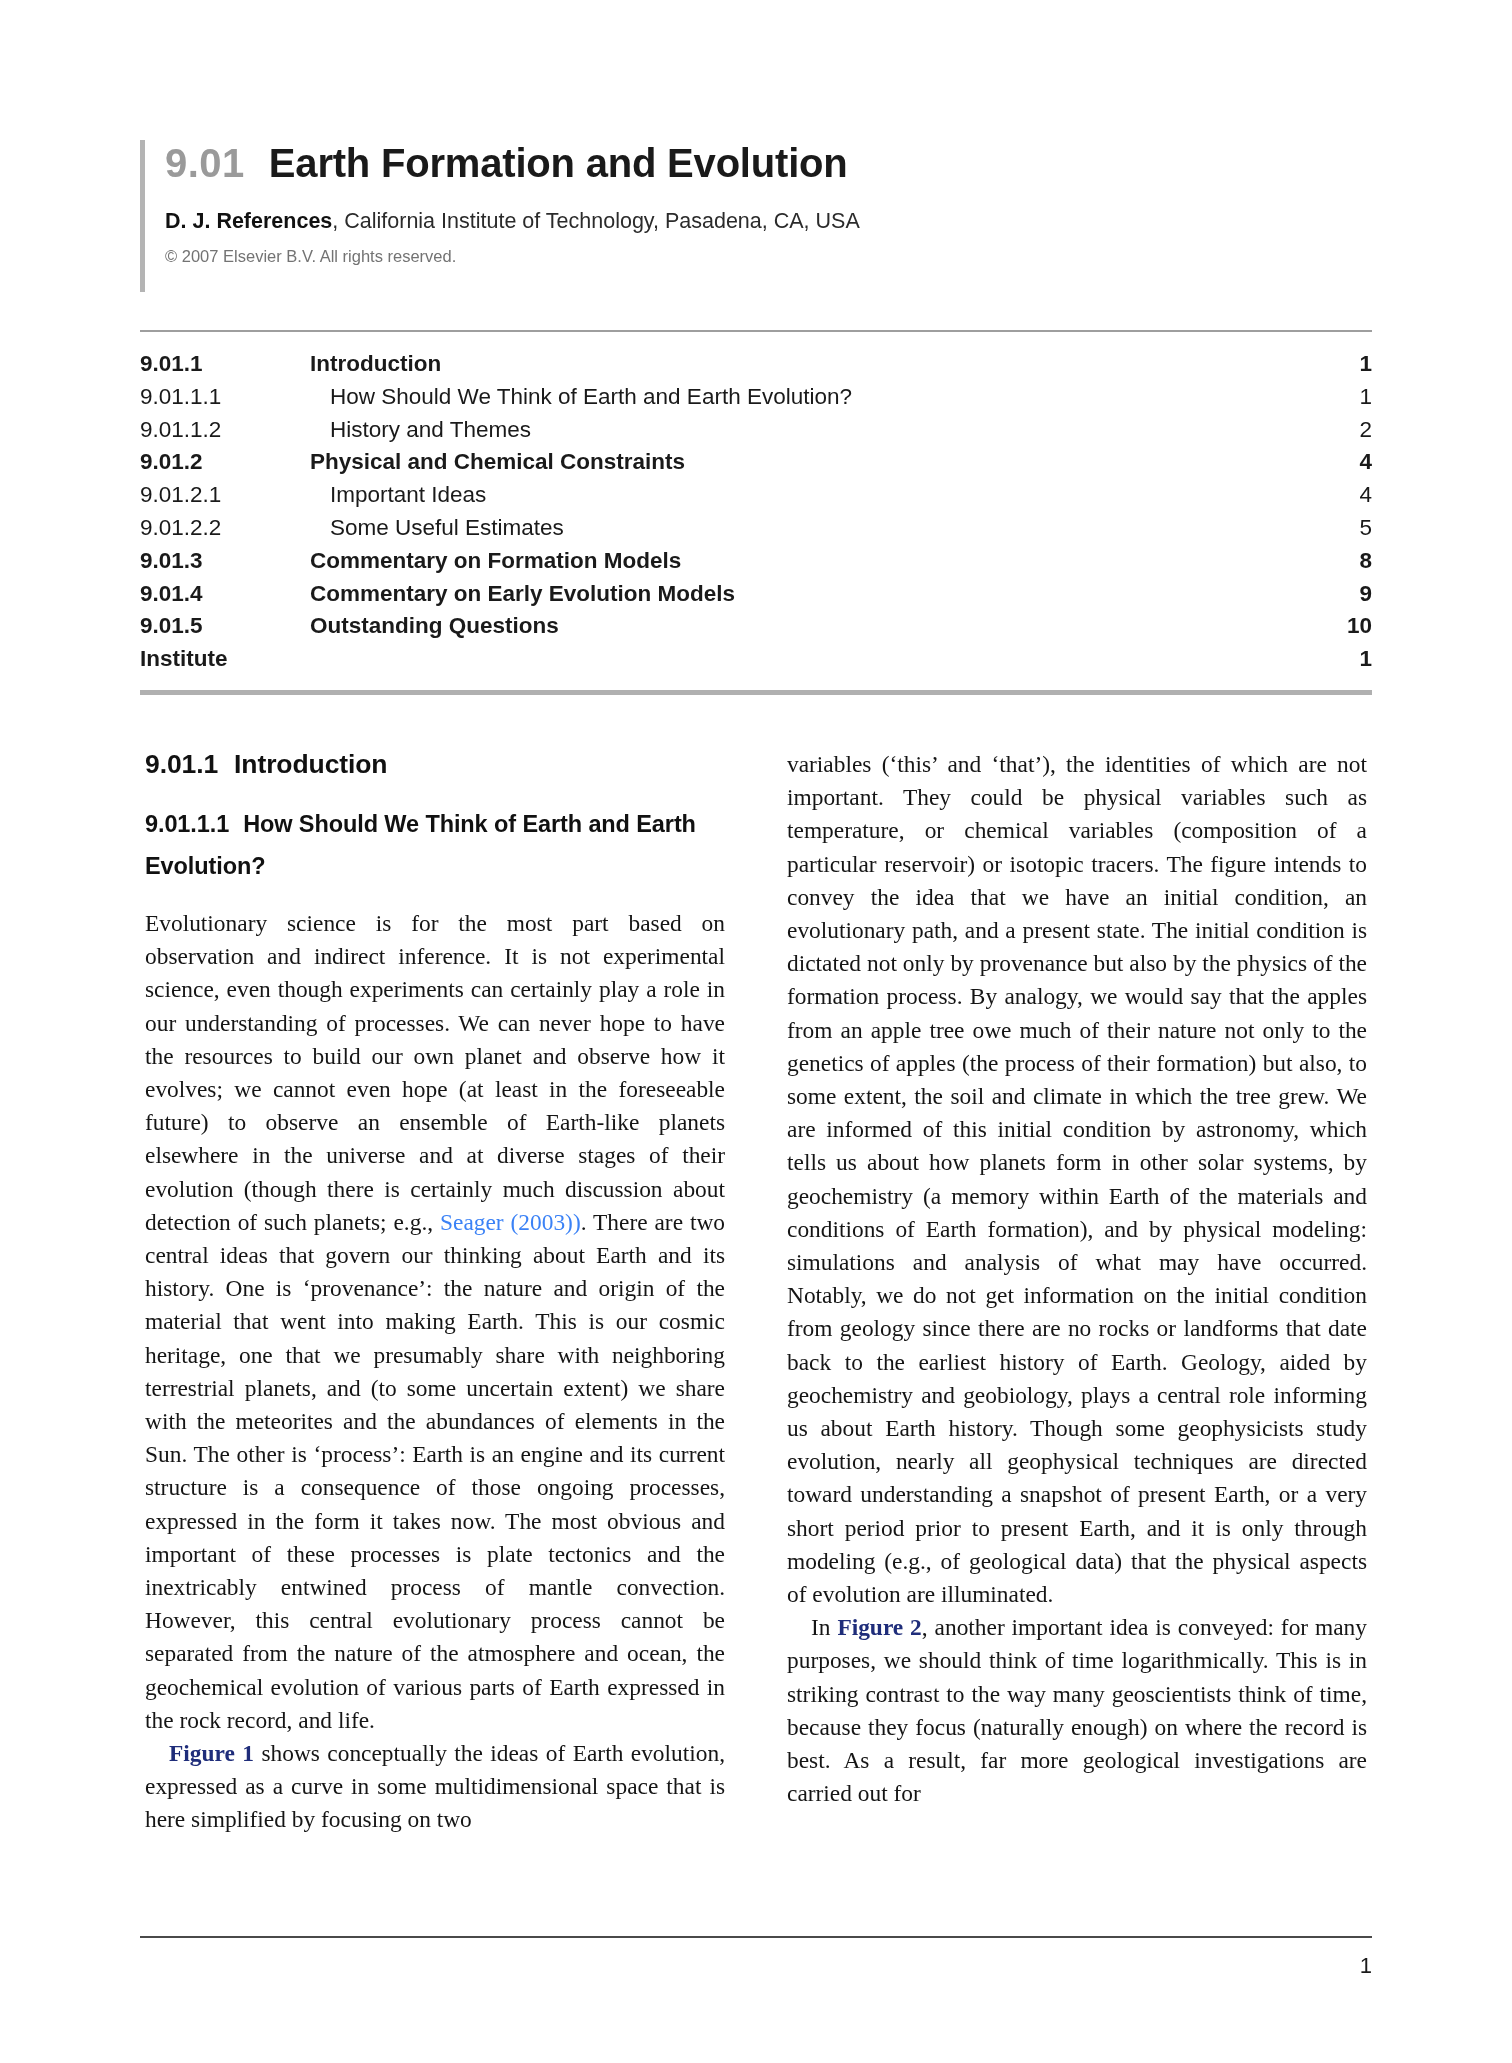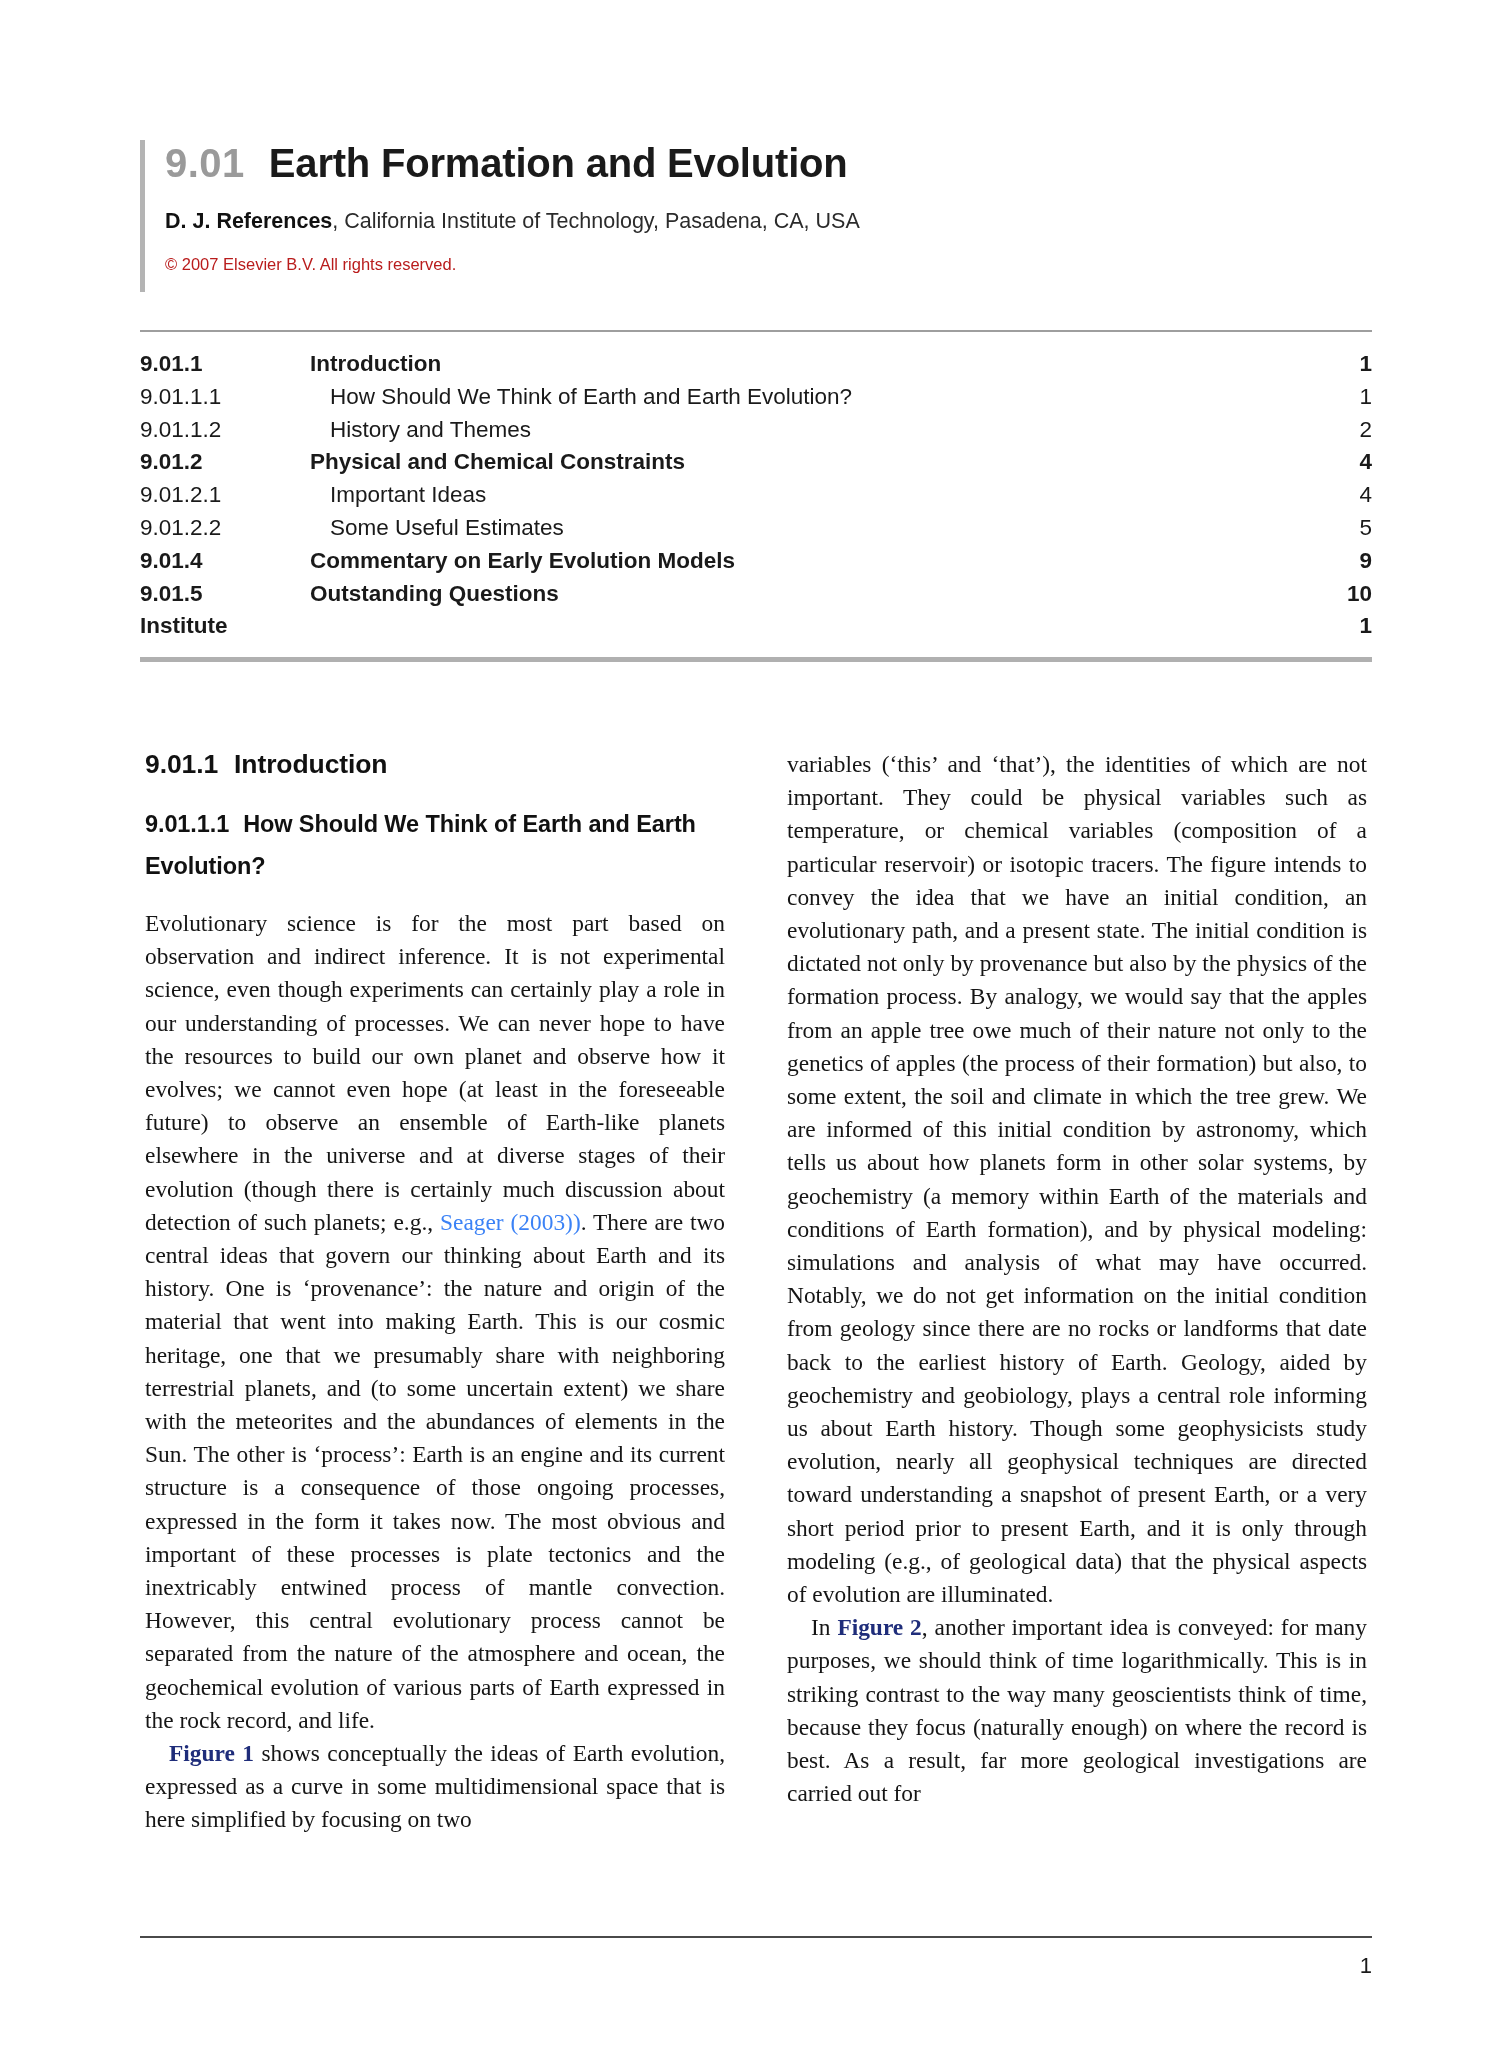--- a/index.html
+++ b/index.html
@@ -69,22 +69,22 @@
     white-space: nowrap;
   }
   .author-name {
     font-weight: bold;
     color: #111;
   }
   .copyright-line {
     font-family: "Liberation Sans", sans-serif;
     font-size: 16.5px;
     line-height: 20px;
-    color: #b91c1c;
-    margin-top: 20px;
+    color: #737373;
+    margin-top: 12px;
   }
 
   
   .toc-block {
     position: absolute;
     left: 140px;
     top: 322px;
     width: 1232px;
   }
   .toc-rule-top {
@@ -255,20 +255,25 @@
         <span class="toc-label">Important Ideas</span>
         <span class="toc-page">4</span>
       </div>
 
       <div class="toc-row lvl2">
         <span class="toc-num">9.01.2.2</span>
         <span class="toc-label">Some Useful Estimates</span>
         <span class="toc-page">5</span>
       </div>
 
+      <div class="toc-row lvl1">
+        <span class="toc-num">9.01.3</span>
+        <span class="toc-label">Commentary on Formation Models</span>
+        <span class="toc-page">8</span>
+      </div>
 
       <div class="toc-row lvl1">
         <span class="toc-num">9.01.4</span>
         <span class="toc-label">Commentary on Early Evolution Models</span>
         <span class="toc-page">9</span>
       </div>
 
       <div class="toc-row lvl1">
         <span class="toc-num">9.01.5</span>
         <span class="toc-label">Outstanding Questions</span>

